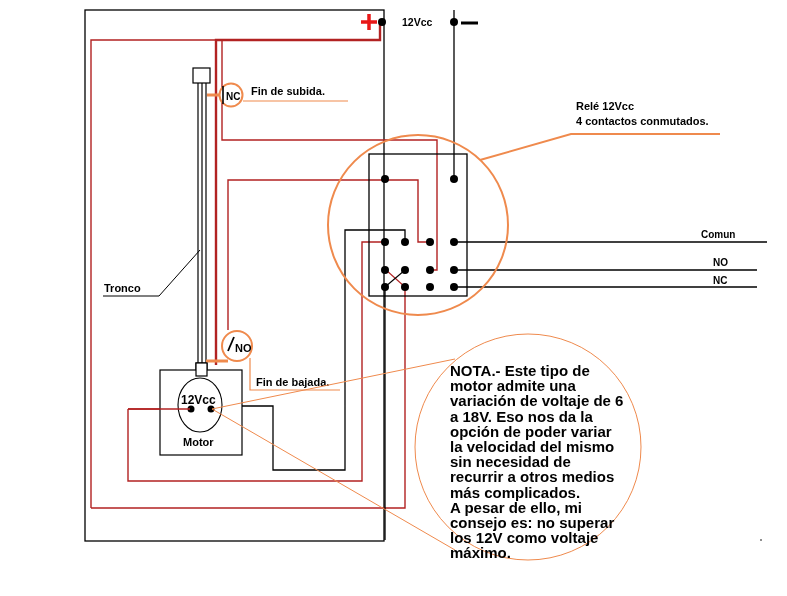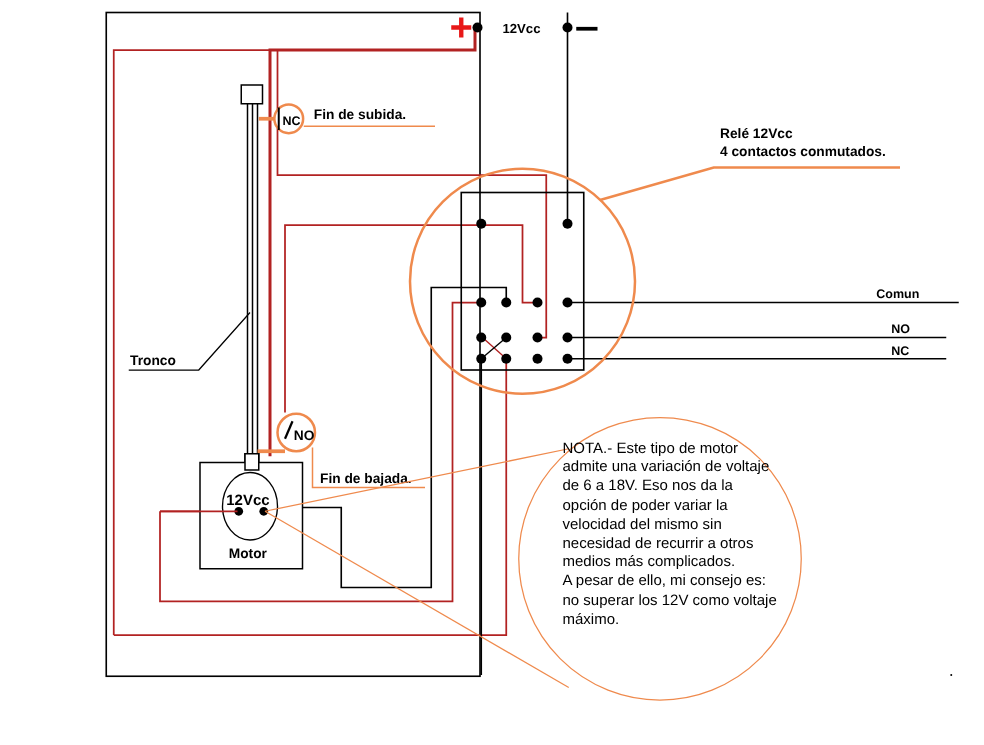--- a/index.html
+++ b/index.html
@@ -1,21 +1,21 @@
 <!DOCTYPE html>
 <html><head>
 <meta charset="utf-8">
 <style>
   html, body { margin: 0; padding: 0; background: #ffffff; }
   body { width: 787px; height: 596px; position: relative; overflow: hidden;
          font-family: "Liberation Sans", sans-serif; }
   svg { position: absolute; left: 0; top: 0; }
   .lbl { font-family: "Liberation Sans", sans-serif; font-weight: bold; fill: #000; }
-  .note { position: absolute; left: 450px; top: 351px; width: 175px;
-          font-family: "Liberation Sans", sans-serif; font-weight: normal; font-size: 12px;
+  .note { position: absolute; left: 450px; top: 363px; width: 175px;
+          font-family: "Liberation Sans", sans-serif; font-weight: bold; font-size: 15px;
           line-height: 15.2px; color: #000; white-space: pre-line; }
 </style>
 </head>
 <body>
 
 <svg width="787" height="596" viewBox="0 0 787 596">
 
   <rect x="85" y="10" width="299" height="531" fill="none" stroke="#000" stroke-width="1.3"></rect>
 
   <line x1="454" y1="10" x2="454" y2="178" stroke="#000" stroke-width="1.3"></line>

